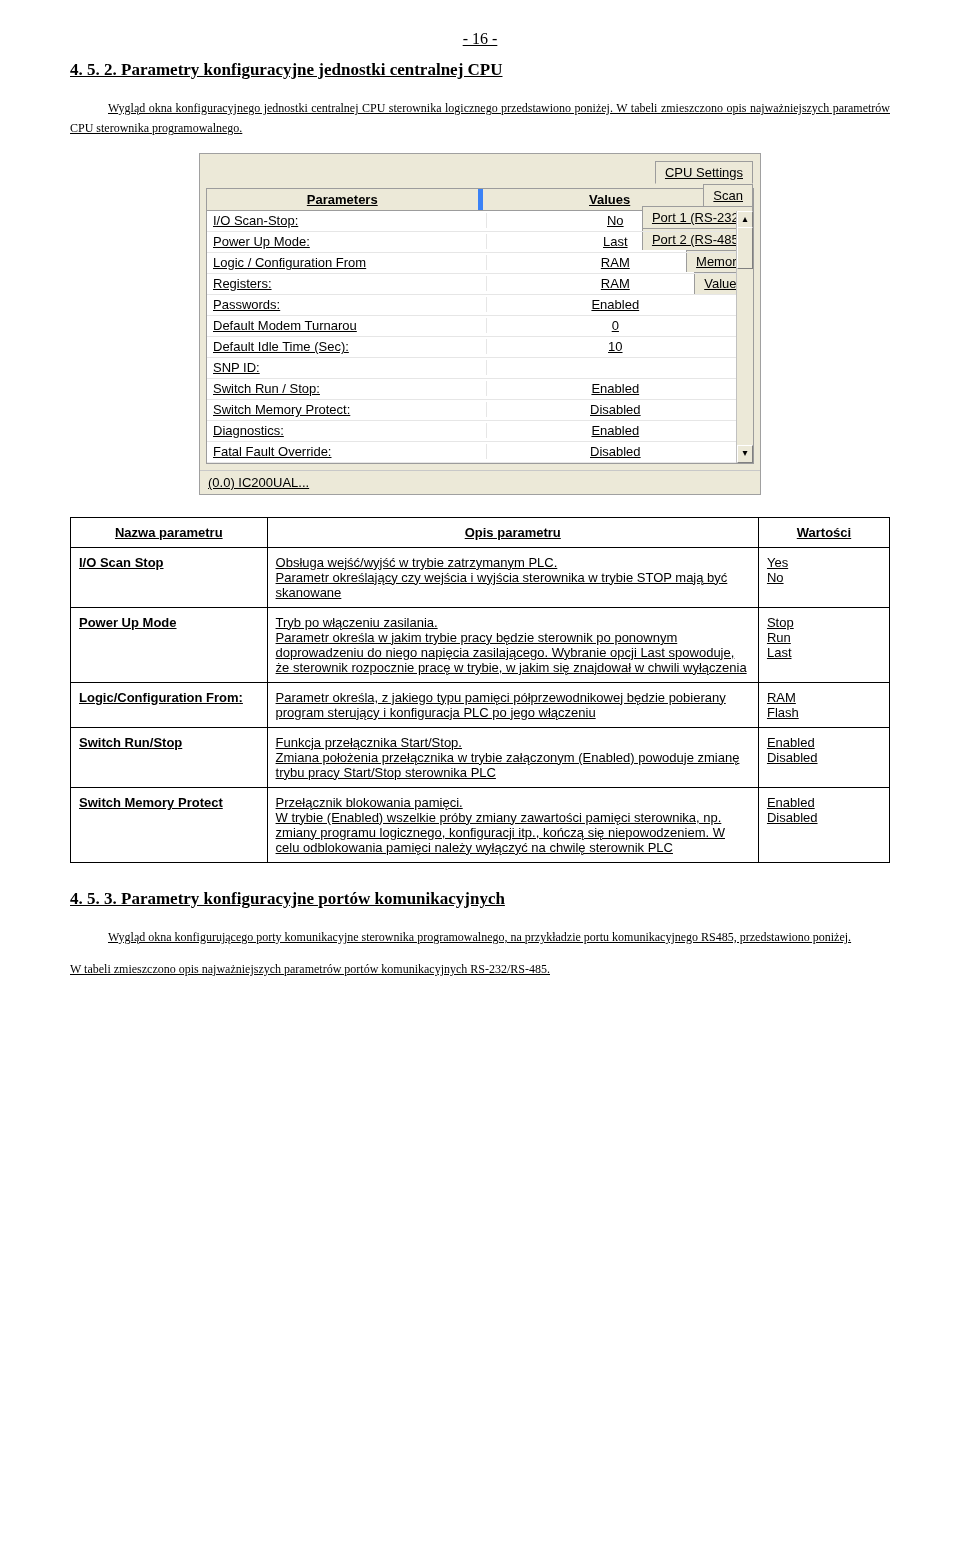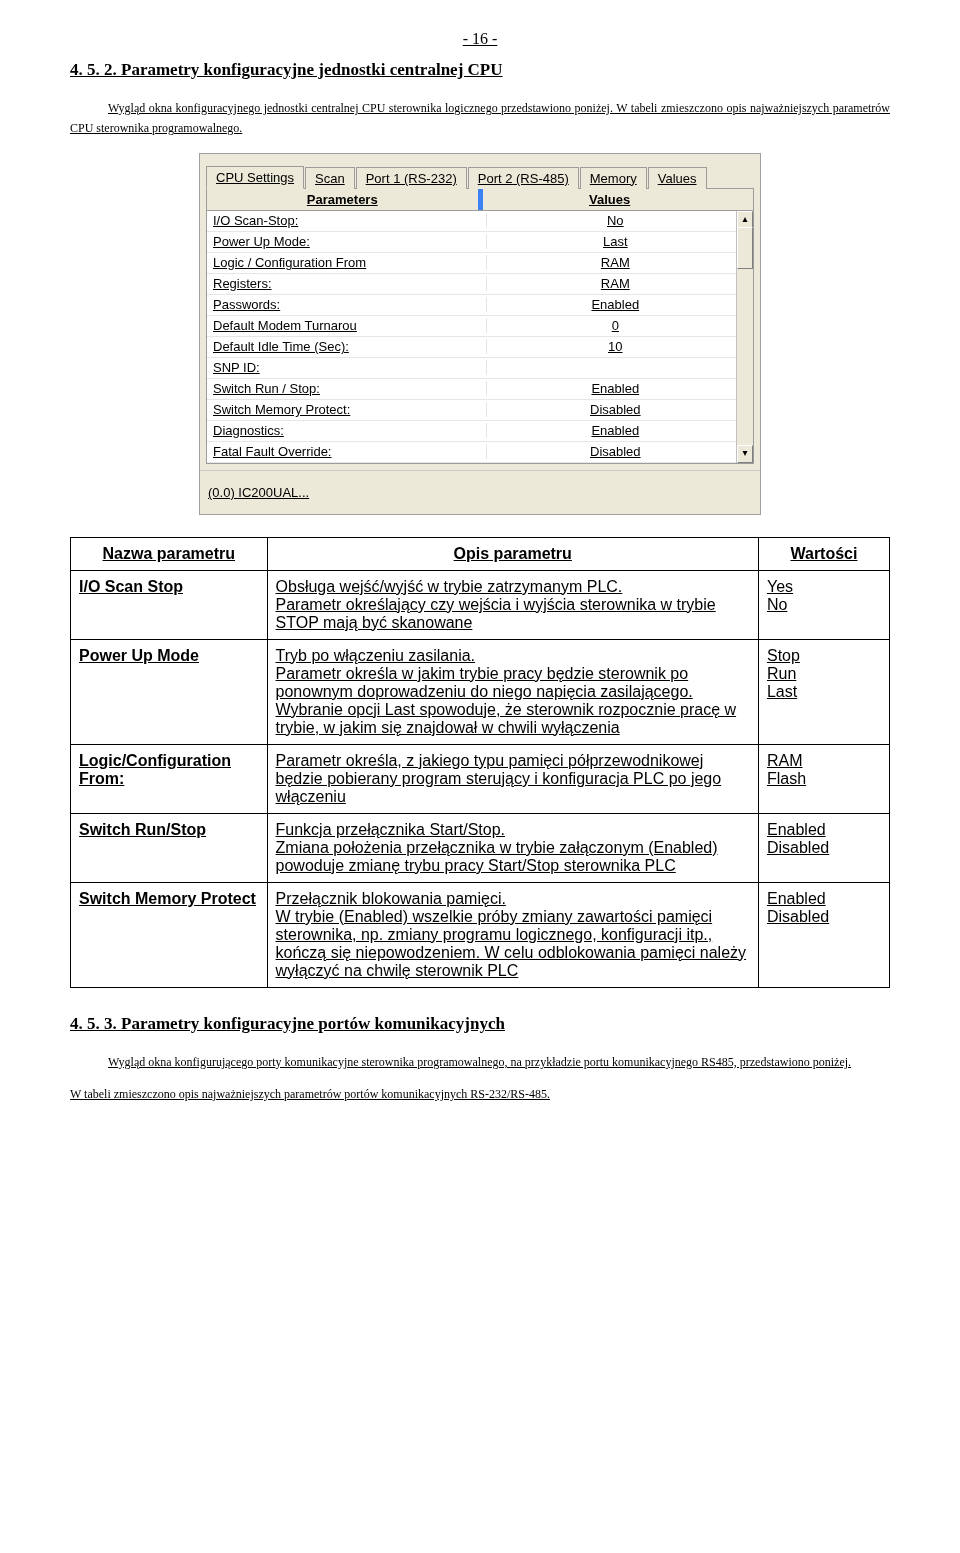--- a/index.html
+++ b/index.html
@@ -51,20 +51,21 @@
     background: #ece9d8;
     border: 1px solid #a0a0a0;
   }
   .tabrow {
     display: flex;
     align-items: flex-end;
     background: #ece9d8;
     padding: 6px 6px 0 6px;
     gap: 0;
     height: 28px;
+    flex-direction: column;
   }
   .tab {
     padding: 3px 9px;
     border: 1px solid #9c9c9c;
     border-bottom: none;
     background: #ece9d8;
     margin-right: 1px;
     color: #000;
     position: relative;
     top: 1px;
@@ -134,32 +135,32 @@
   .scroll-thumb {
     position:absolute;
     top:16px; left:0; right:0;
     height:40px;
     background:#ece9d8;
     border:1px solid #fff;
     border-right-color:#808080;
     border-bottom-color:#808080;
   }
   .statusbar {
-    padding: 14px 8px;
+    padding: 4px 8px;
     font-size: 13px;
     background: #ece9d8;
     border-top: 1px solid #c8c8c8;
   }
 
   
   table.params {
     width: 100%;
     border-collapse: collapse;
     font-family: Arial, sans-serif;
-    font-size: 16px;
+    font-size: 13px;
     margin: 6px 0 26px 0;
   }
   table.params th, table.params td {
     border: 1px solid #000;
     padding: 7px 8px;
     vertical-align: top;
   }
   table.params th {
     text-align: center;
     font-weight: bold;

